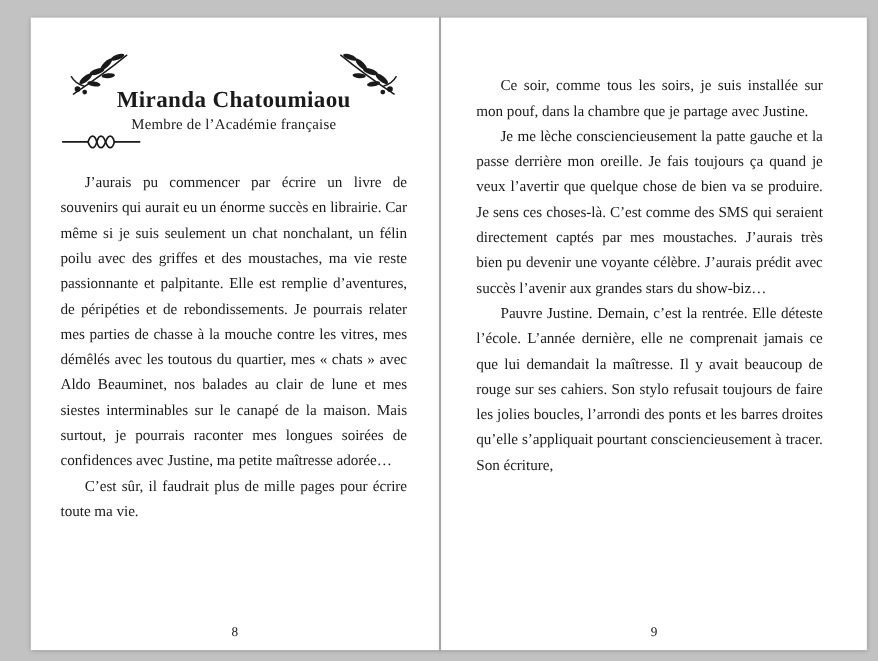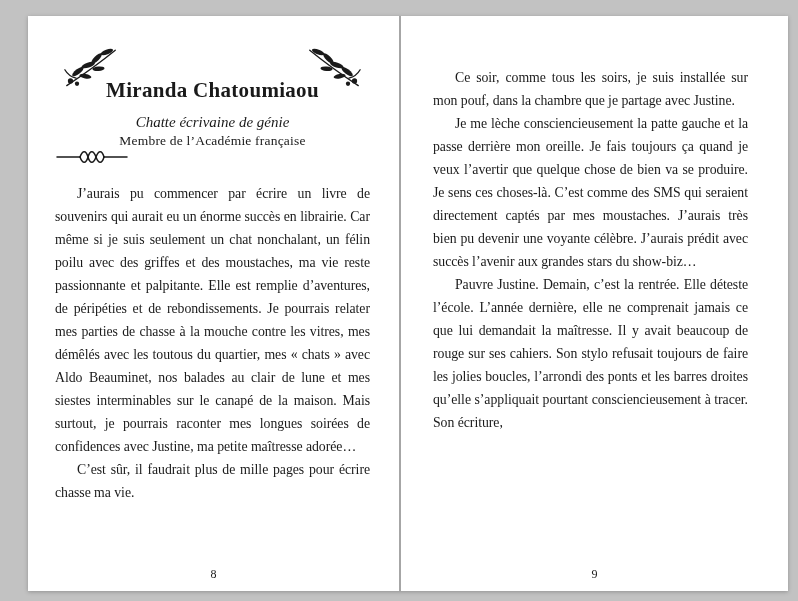--- a/index.html
+++ b/index.html
@@ -78,21 +78,20 @@
             <ellipse cx="47" cy="10" rx="7" ry="2.5" transform="rotate(-20 47 10)"></ellipse>
             <ellipse cx="24" cy="36" rx="6.5" ry="2.4" transform="rotate(10 24 36)"></ellipse>
             <ellipse cx="38" cy="28" rx="6.5" ry="2.4" transform="rotate(-5 38 28)"></ellipse>
             <circle cx="8" cy="41" r="2.8"></circle>
             <circle cx="15" cy="44" r="2.3"></circle>
           </g>
         </svg>
       </span>
 
       <h1 class="book-title">Miranda Chatoumiaou</h1>
-      <h2 class="book-subtitle">Chatte écrivaine de génie</h2>
       <h3 class="author-affiliation">Membre de l’Académie française</h3>
 
       <span class="branch branch-right">
         <svg viewBox="0 0 60 50" aria-hidden="true">
           <g fill="none" stroke="currentColor" stroke-width="1.4" stroke-linecap="round">
             <path d="M4 46 C 16 38, 34 26, 56 8"></path>
             <path d="M14 38 q -8 -2 -12 -9"></path>
           </g>
           <g fill="currentColor">
             <ellipse cx="16" cy="31" rx="7.5" ry="2.7" transform="rotate(-38 16 31)"></ellipse>
@@ -114,21 +113,21 @@
             <path d="M49 8 H 72"></path>
             <path d="M25 8 c 2.5 -7 6 -7 8 0 c 2 7 5.5 7 8 0 c 2.5 -7 6 -7 8 0"></path>
             <path d="M25 8 c 2.5 7 6 7 8 0 c 2 -7 5.5 -7 8 0 c 2.5 7 6 7 8 0"></path>
           </g>
         </svg>
       </span>
     </header>
 
     <div class="body-text">
       <p class="para" lang="fr">J’aurais pu commencer par écrire un livre de souvenirs qui aurait eu un énorme succès en librairie. Car même si je suis seulement un chat nonchalant, un félin poilu avec des griffes et des moustaches, ma vie reste passionnante et palpitante. Elle est remplie d’aventures, de péripéties et de rebondissements. Je pourrais relater mes parties de chasse à la mouche contre les vitres, mes démêlés avec les toutous du quartier, mes « chats » avec Aldo Beauminet, nos balades au clair de lune et mes siestes interminables sur le canapé de la maison. Mais surtout, je pourrais raconter mes longues soirées de confidences avec Justine, ma petite maîtresse adorée…</p>
-      <p class="para" lang="fr">C’est sûr, il faudrait plus de mille pages pour écrire chasse ma vie.</p>
+      <p class="para" lang="fr">C’est sûr, il faudrait plus de mille pages pour écrire toute ma vie.</p>
     </div>
 
     <div class="page-number">8</div>
   </section>
 
   <div class="gutter"></div>
 
   <section class="page page-right">
     <div>
       <p class="para" lang="fr">Ce soir, comme tous les soirs, je suis installée sur mon pouf, dans la chambre que je partage avec Justine.</p>

